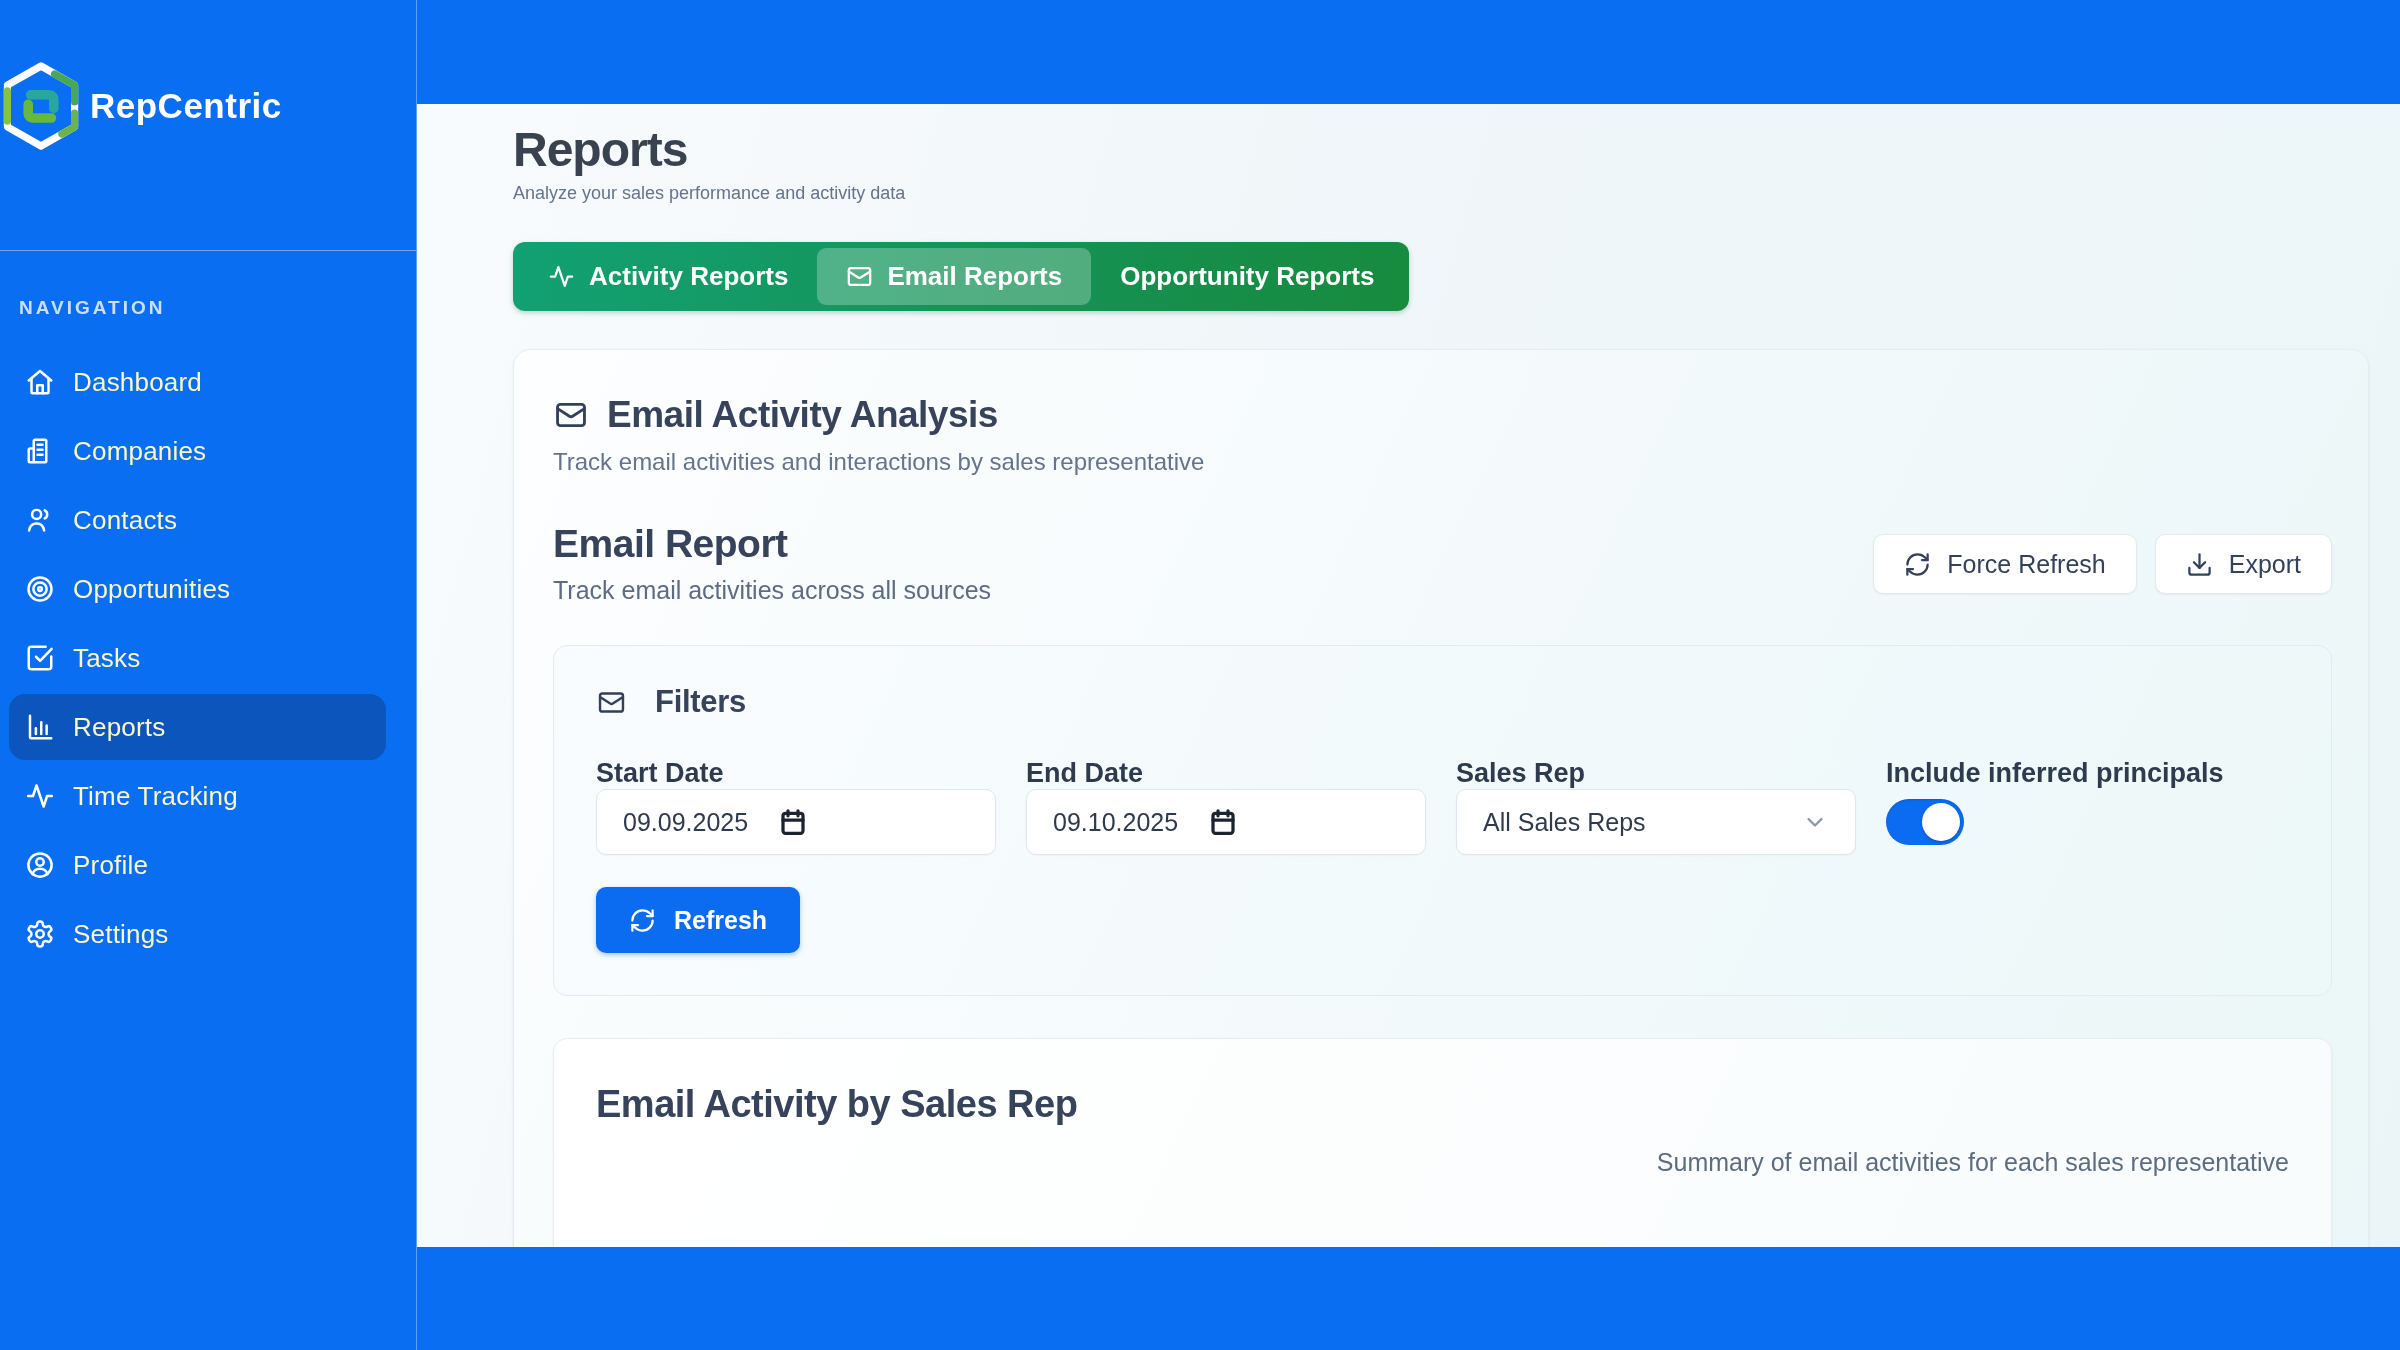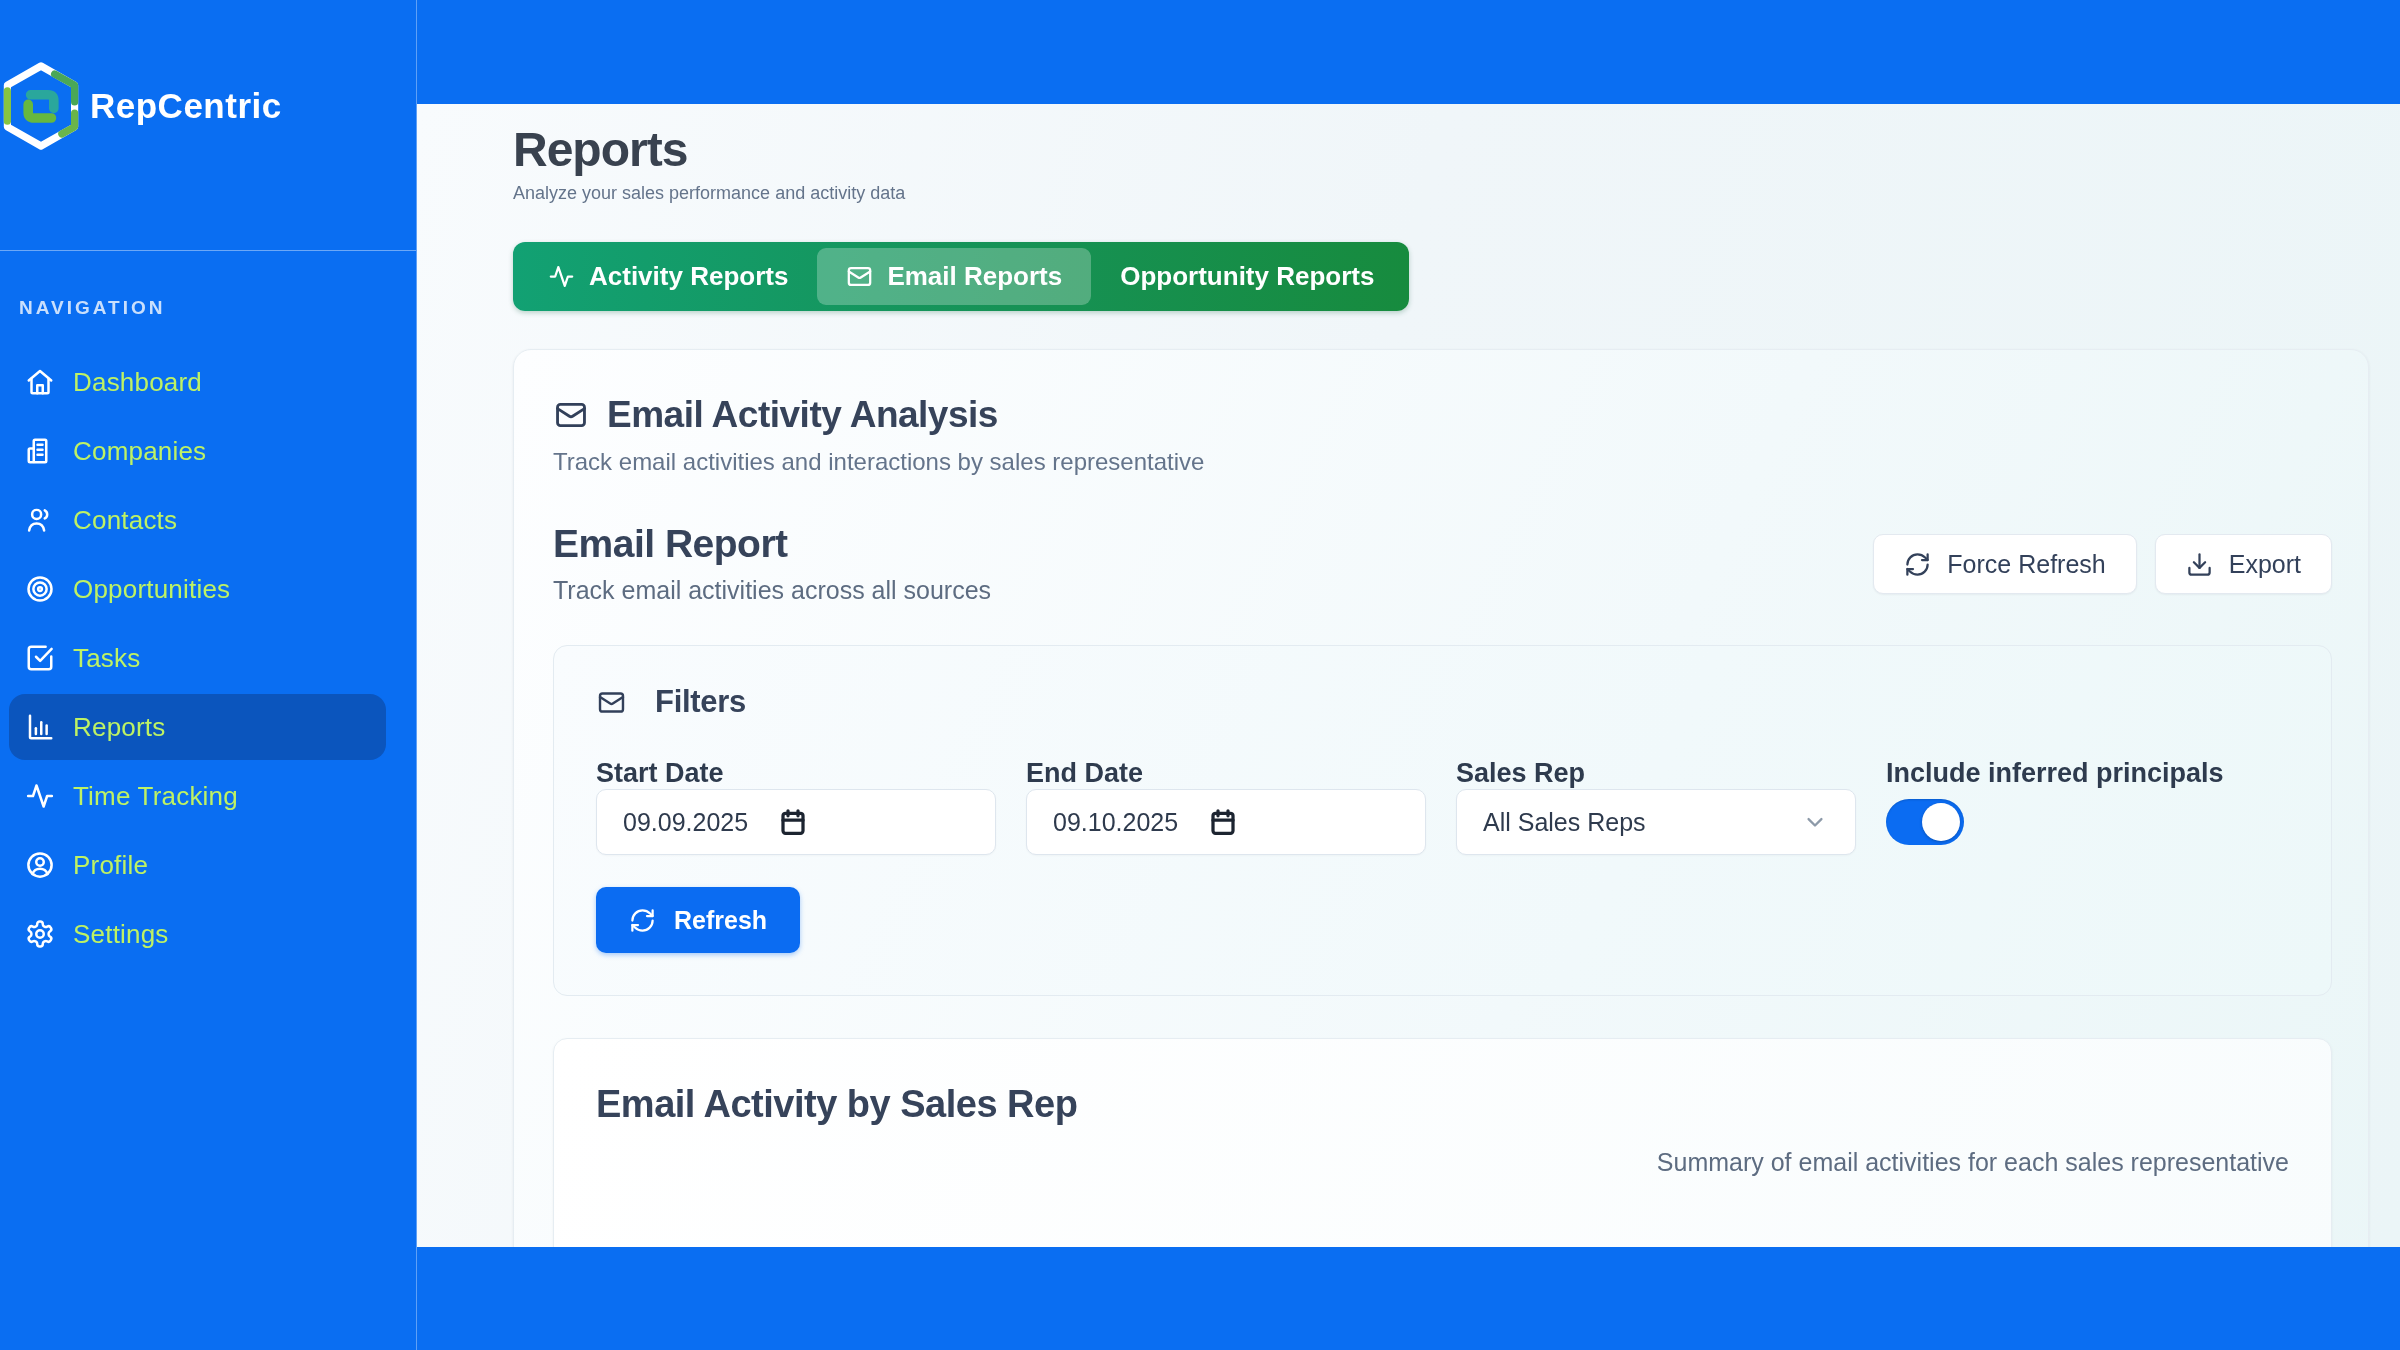--- a/index.html
+++ b/index.html
@@ -24,21 +24,21 @@
   .brand-name { color:#fff; font-size:35px; font-weight:700; letter-spacing:.5px; }
   .side-divider { margin-top:100px; height:1px; background:rgba(255,255,255,.4); }
   .nav-section-label {
     margin-top:46px; padding-left:19px;
     color:rgba(255,255,255,.78); font-size:19px; font-weight:700; letter-spacing:3px;
   }
   .nav { margin-top:30px; display:flex; flex-direction:column; }
   .nav-item {
     display:flex; align-items:center;
     height:66px; margin:0 30px 3px 9px; padding-left:16px;
-    border-radius:16px; color:#bef264; text-decoration:none; cursor:pointer;
+    border-radius:16px; color:#fef9c3; text-decoration:none; cursor:pointer;
   }
   .nav-item.active { background:#0b55bd; }
   .nav-icon { width:30px; height:30px; display:flex; }
   .nav-icon svg { width:30px; height:30px; }
   .nav-label { margin-left:18px; font-size:26px; font-weight:500; letter-spacing:.2px; }
 
   
   .panel {
     position:absolute; left:417px; top:104px; right:0; bottom:103px;
     background:linear-gradient(105deg,#f8fbfd 0%,#f0f6f9 45%,#ebf5f7 100%);

